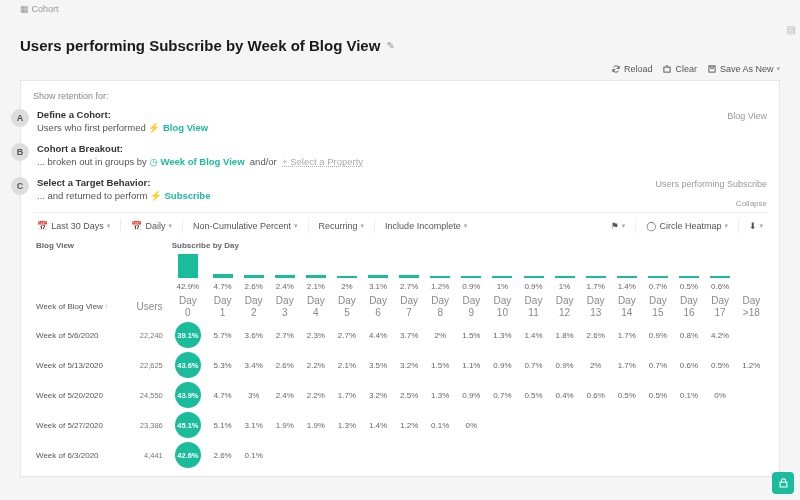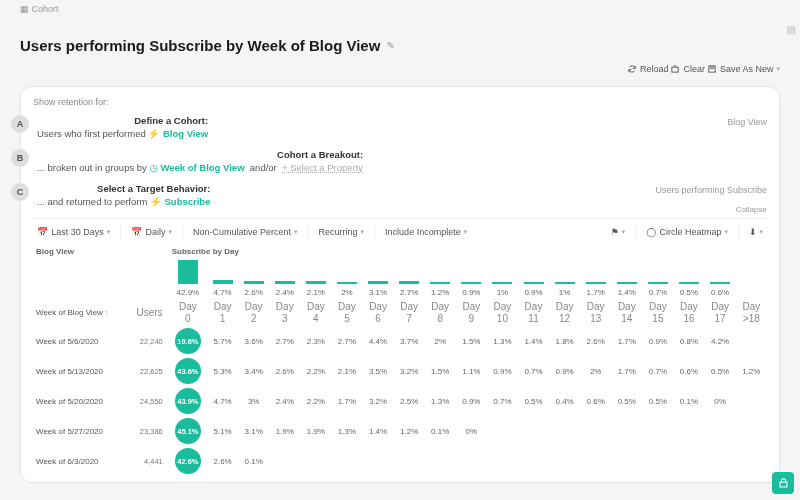--- a/index.html
+++ b/index.html
@@ -3,28 +3,28 @@
 <meta charset="utf-8">
 <style>
 * { box-sizing: border-box; margin: 0; padding: 0; }
 body { font-family: -apple-system, BlinkMacSystemFont, "Segoe UI", Helvetica, Arial, sans-serif; background: #f5f5f5; font-size: 10px; color: #333; width: 800px; height: 500px; overflow: hidden; }
 .page { padding: 4px 20px 8px 20px; }
 .crumb { color: #999; font-size: 9px; display: flex; align-items: center; gap: 3px; }
 .header { display: flex; align-items: center; justify-content: space-between; margin-top: 2px; }
 .title { font-size: 15px; font-weight: 700; color: #1a1a1a; }
 .title-row { display: flex; align-items: center; gap: 6px; }
 .pencil { color: #999; }
-.hbtns { display: flex; gap: 2px; align-items: center; color: #555; font-size: 9px; margin-top: 48px; }
+.hbtns { display: flex; gap: 10px; align-items: center; color: #555; font-size: 9px; margin-top: 48px; }
 .hbtn { display: flex; align-items: center; gap: 3px; cursor: pointer; }
 .hbtn svg { width: 10px; height: 10px; }
-.panel { background: #fff; border: 1px solid #e5e5e5; border-radius: 12px; margin-top: 12px; padding: 10px 12px 6px 12px; }
+.panel { background: #fff; border: 1px solid #e5e5e5; border-radius: 0; margin-top: 6px; padding: 10px 12px 6px 12px; }
 .showret { color: #888; font-size: 9px; margin-bottom: 8px; }
 .steprow { display: flex; align-items: flex-start; gap: 8px; position: relative; margin-bottom: 10px; }
 .stepcircle { width: 18px; height: 18px; border-radius: 50%; background: #ddd; color: #555; display: flex; align-items: center; justify-content: center; font-weight: 600; font-size: 9px; margin-left: -22px; }
-.step-label { font-weight: 600; font-size: 9.5px; text-align: right; }
+.step-label { font-weight: 600; font-size: 9.5px; }
 .step-sub { font-size: 9.5px; color: #555; margin-top: 2px; }
 .link-green { color: #1abc9c; font-weight: 600; }
 .link-dashed { color: #aaa; text-decoration: underline; text-decoration-style: dotted; }
 .step-right { position: absolute; right: 0; top: 2px; color: #999; font-size: 9px; }
 .collapse { text-align: right; font-size: 8px; color: #999; margin-top: -4px; }
 .toolbar { border-top: 1px solid #eee; margin-top: 4px; padding-top: 6px; display: flex; align-items: center; gap: 6px; flex-wrap: wrap; color: #555; font-size: 9px; }
 .tb-item { display: flex; align-items: center; gap: 3px; padding: 2px 4px; cursor: pointer; }
 .tb-sep { width: 1px; height: 14px; background: #eee; }
 .chev { font-size: 7px; color: #aaa; }
 .tb-spacer { flex: 1; }
@@ -273,21 +273,21 @@
               <td class="colhead">Day<br>15</td>
               <td class="colhead">Day<br>16</td>
               <td class="colhead">Day<br>17</td>
               <td class="colhead">Day<br>&gt;18</td>
             </tr>
         </tbody>
           <tbody id="data-rows">
             <tr>
               <td class="rowlabel">Week of 5/6/2020</td>
               <td class="wv">22,240</td>
-              <td><span class="pill">19.6%</span></td>
+              <td><span class="pill">39.1%</span></td>
               <td class="pct">5.7%</td>
               <td class="pct">3.6%</td>
               <td class="pct">2.7%</td>
               <td class="pct">2.3%</td>
               <td class="pct">2.7%</td>
               <td class="pct">4.4%</td>
               <td class="pct">3.7%</td>
               <td class="pct">2%</td>
               <td class="pct">1.5%</td>
               <td class="pct">1.3%</td>

